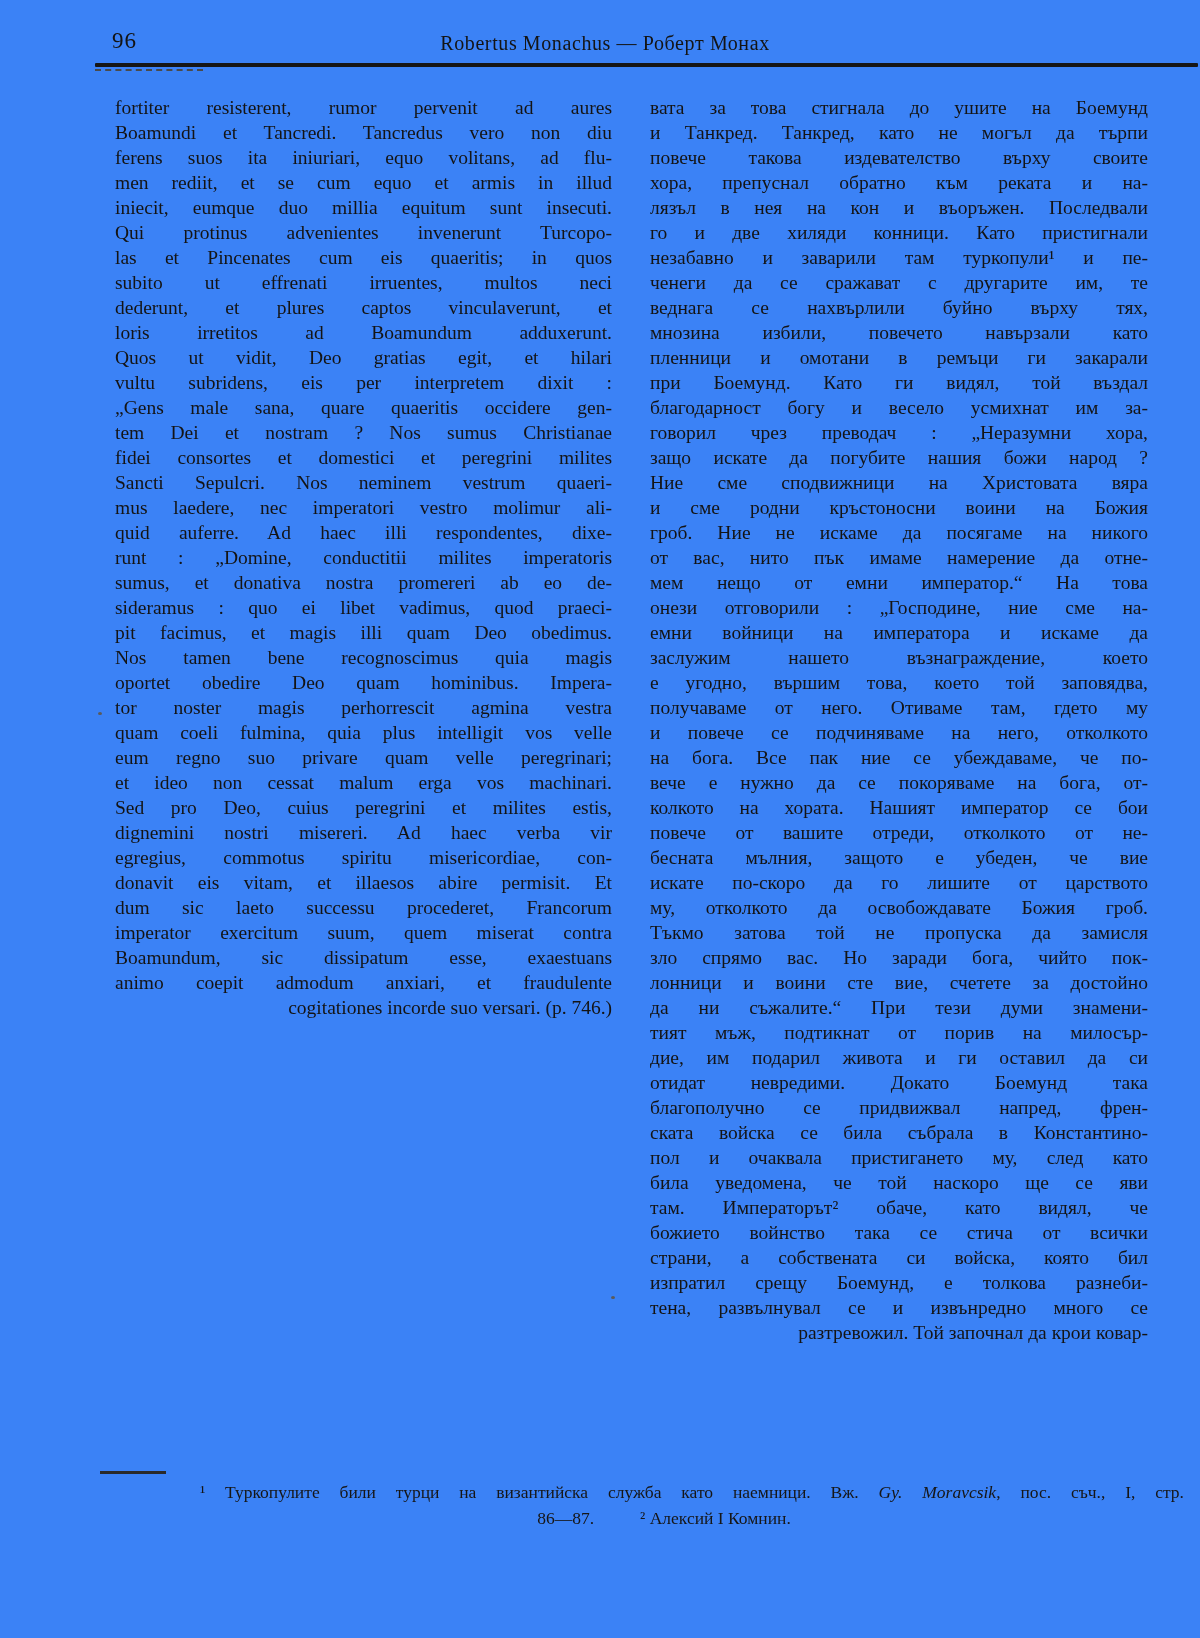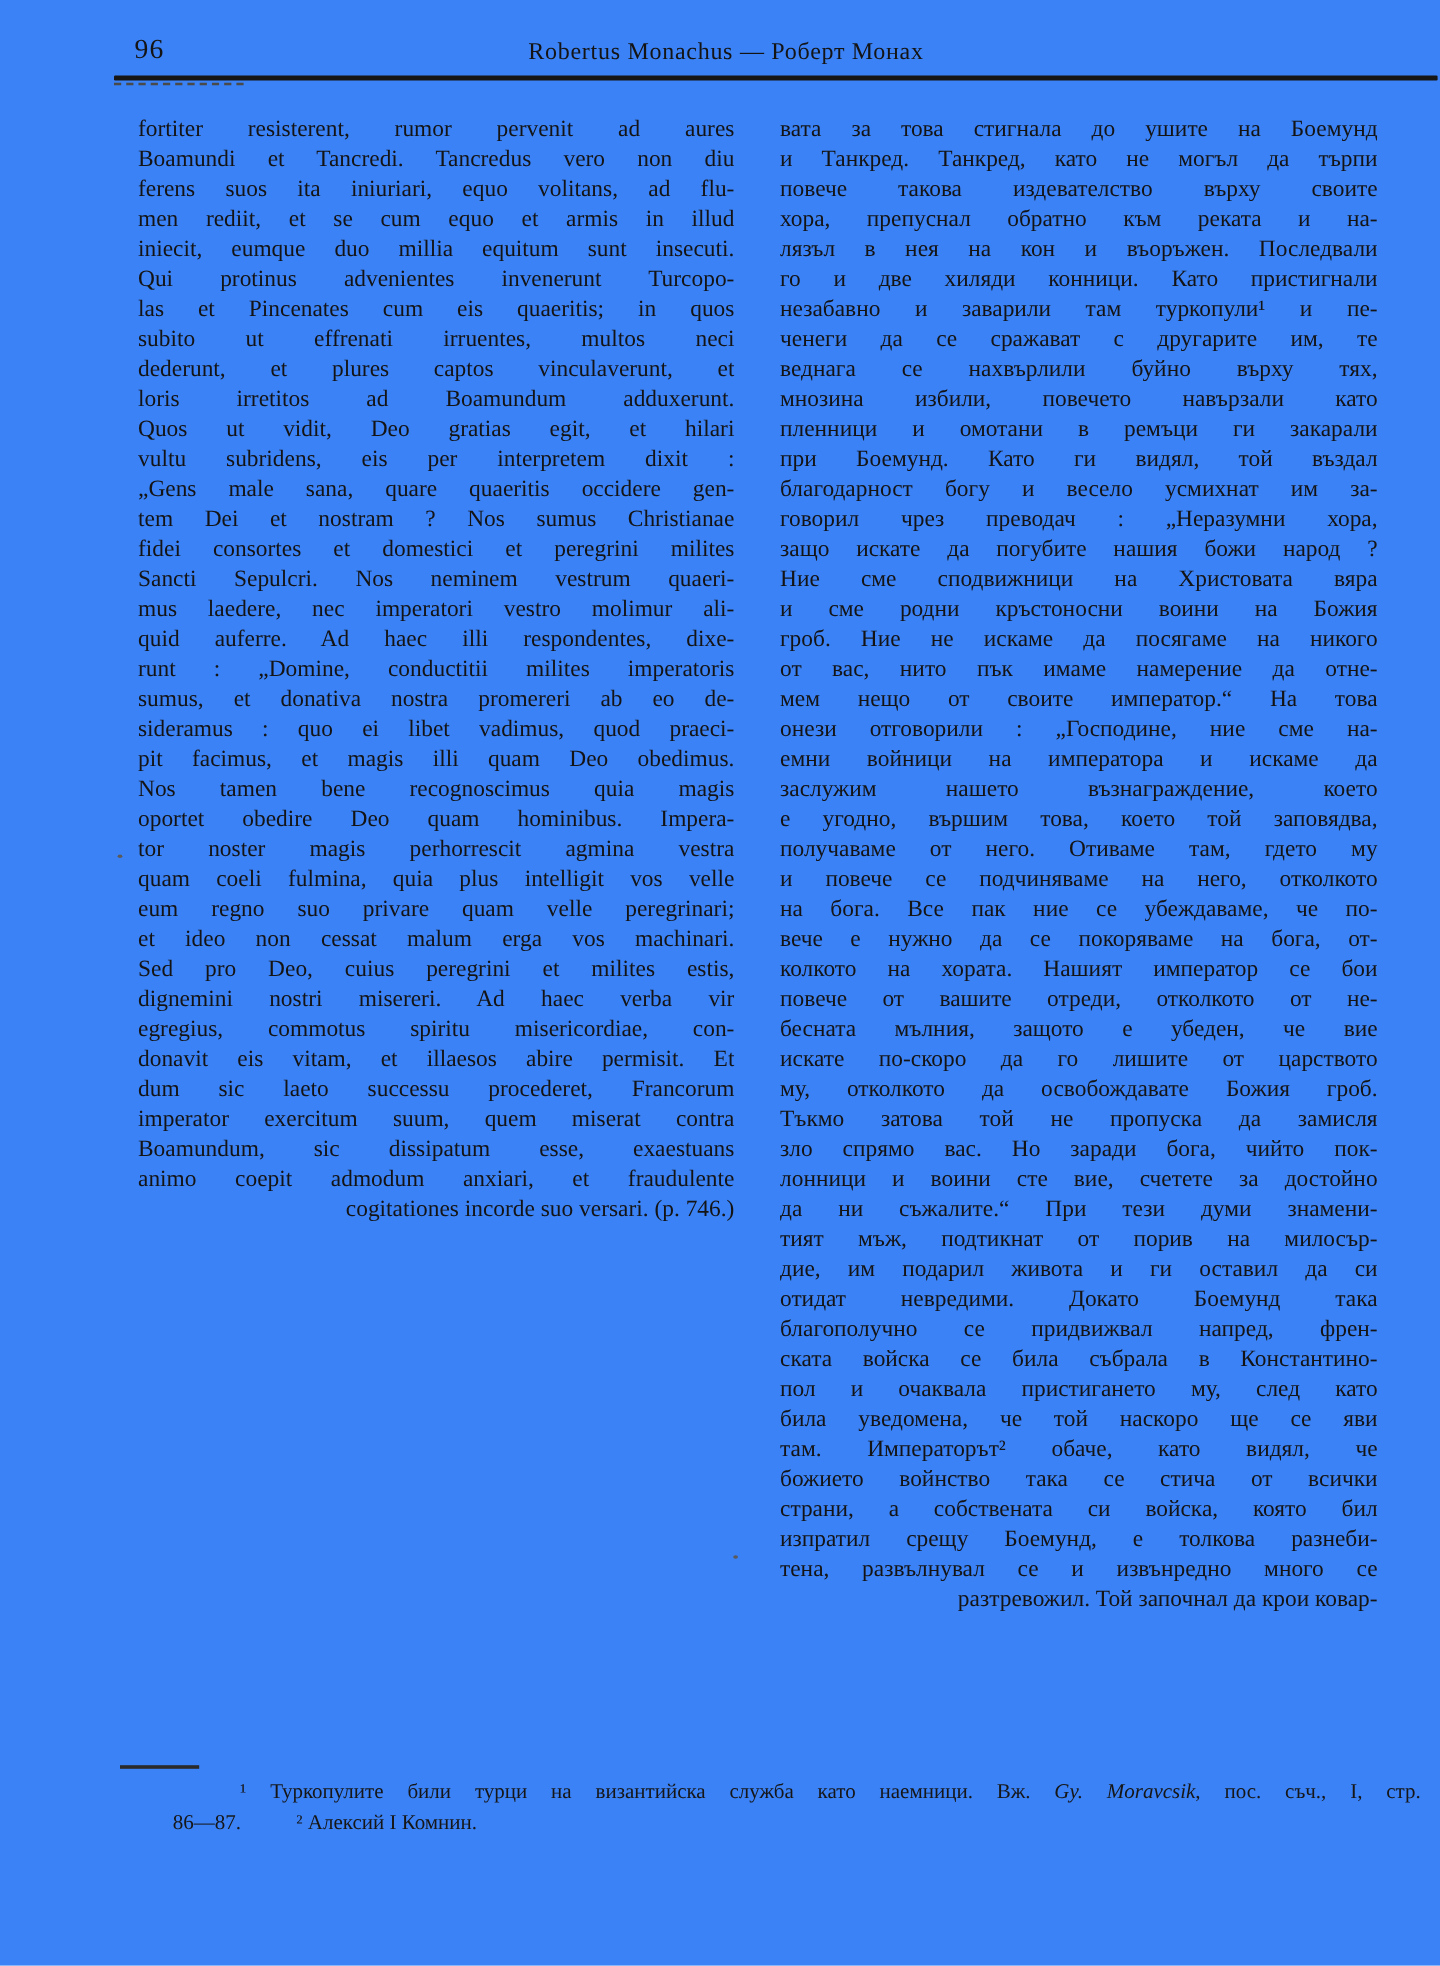--- a/index.html
+++ b/index.html
@@ -46,21 +46,21 @@
   }
   .footnotes {
     position:absolute; left:110px; top:1480px; width:1040px;
     font-size:17.5px; line-height:25.5px; color:#161616;margin-left:34px;
   }
   .fn-line1 {
     height:25.5px; overflow:hidden;
     text-align:justify; text-indent:56px;
   }
   .fn-line1::after { content:""; display:inline-block; width:100%; }
-  .fn-line2 { height:25.5px; }
+  .fn-line2 { height:25.5px;text-align:center; }
   .fn-gap { margin-left:46px; }
   .artifact-dot {
     position:absolute; width:4px; height:3px; background:#5a5a5a; border-radius:50%;
   }
   .dot-left  { left:98px;  top:712px; }
   .dot-right { left:611px; top:1296px; }
 </style>
 </head>
 <body>
 
@@ -124,21 +124,21 @@
       <div class="tline">мнозина избили, повечето навързали като</div>
       <div class="tline">пленници и омотани в ремъци ги закарали</div>
       <div class="tline">при Боемунд. Като ги видял, той въздал</div>
       <div class="tline">благодарност богу и весело усмихнат им за-</div>
       <div class="tline">говорил чрез преводач : „Неразумни хора,</div>
       <div class="tline">защо искате да погубите нашия божи народ ?</div>
       <div class="tline">Ние сме сподвижници на Христовата вяра</div>
       <div class="tline">и сме родни кръстоносни воини на Божия</div>
       <div class="tline">гроб. Ние не искаме да посягаме на никого</div>
       <div class="tline">от вас, нито пък имаме намерение да отне-</div>
-      <div class="tline">мем нещо от своите император.“ На това</div>
+      <div class="tline">мем нещо от емни император.“ На това</div>
       <div class="tline">онези отговорили : „Господине, ние сме на-</div>
       <div class="tline">емни войници на императора и искаме да</div>
       <div class="tline">заслужим нашето възнаграждение, което</div>
       <div class="tline">е угодно, вършим това, което той заповядва,</div>
       <div class="tline">получаваме от него. Отиваме там, гдето му</div>
       <div class="tline">и повече се подчиняваме на него, отколкото</div>
       <div class="tline">на бога. Все пак ние се убеждаваме, че по-</div>
       <div class="tline">вече е нужно да се покоряваме на бога, от-</div>
       <div class="tline">колкото на хората. Нашият император се бои</div>
       <div class="tline">повече от вашите отреди, отколкото от не-</div>

